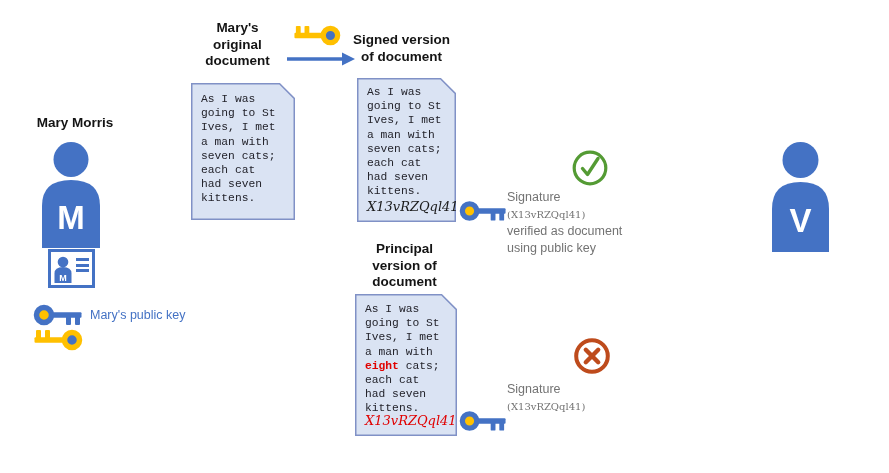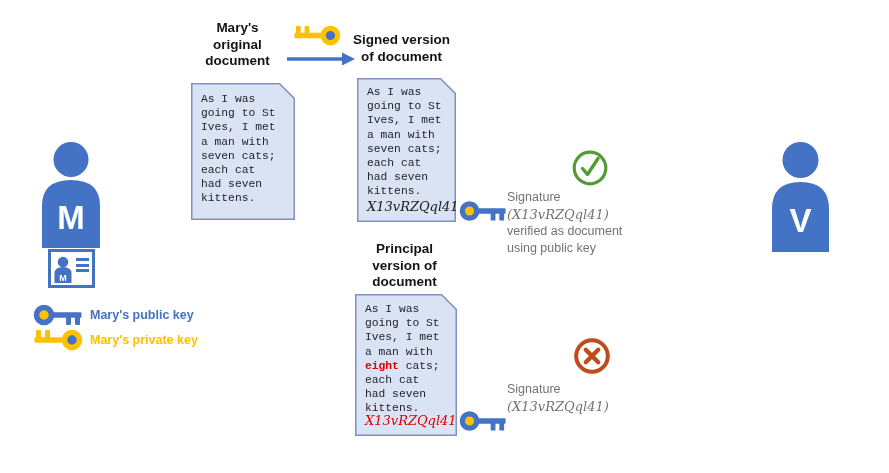--- a/index.html
+++ b/index.html
@@ -31,21 +31,21 @@
 
   
   .key .bow   { stroke-width:5.5; }
   .key.pub .bow   { fill:#FFC000; stroke:#4472C4; }
   .key.pub .shaft, .key.pub .tooth { fill:#4472C4; }
   .key.priv .bow  { fill:#4472C4; stroke:#FFC000; }
   .key.priv .shaft, .key.priv .tooth { fill:#FFC000; }
   .key.priv { transform:rotate(180deg); }
 
   
-  .legend-label { font-weight:bold; font-size:12.5px; line-height:28px;text-align:center; }
+  .legend-label { font-weight:normal; font-size:12.5px; line-height:28px;text-align:center; }
   .legend-label.blue   { color:#4472C4; }
   .legend-label.yellow { color:#FFC000; }
 
   
   .doc-shape path { fill:#DAE3F3; stroke:#8091C6; stroke-width:1.5; }
   .doc-text {
     position:absolute; left:10px; top:9px;
     font-family:"Liberation Mono", monospace;
     font-size:11.3px; line-height:14.2px; color:#23232B;
   }
@@ -56,29 +56,30 @@
     font-family:"DejaVu Serif", serif; font-style:italic;
     font-size:13px; color:#1A1A1A; white-space:nowrap;margin-top:16px;
   }
   .doc-sig.red { color:#E00000; }
 
   
   .result-text {
     width:170px; text-align:left; font-size:12.5px; line-height:17px; color:#737373;
   }
   .sig-font {
-    font-family:"DejaVu Serif", serif; font-style:italic; font-size:13px;
+    font-family:"DejaVu Serif", serif; font-size:10px;
   }
   .pre { white-space:pre-line; }
 </style>
 </head>
 <body>
 
 <div class="canvas">
 
+  <div class="abs h" style="left:20px; top:115px; width:110px;">Mary Morris</div>
 
   <div class="abs" style="left:37px; top:142px; width:68px; height:106px;">
     <svg width="68" height="106" viewBox="0 0 68 106">
       <circle cx="34" cy="17.5" r="17.5" fill="#4472C4"></circle>
       <path d="M5,106 V64 Q5,38 34,38 Q63,38 63,64 V106 Z" fill="#4472C4"></path>
     </svg>
     <span class="avatar-letter" style="top:57px;">M</span>
   </div>
 
   <div class="abs id-card" style="left:48px; top:249px;">
@@ -101,21 +102,20 @@
     <rect class="tooth" x="42" y="15" width="5" height="9" rx="1"></rect>
   </svg>
   <div class="abs legend-label blue" style="left:90px; top:301px;">Mary's public key</div>
 
   <svg class="abs key priv" style="left:33px; top:326px;" width="50" height="28" viewBox="0 0 50 28">
     <circle class="bow" cx="11" cy="14" r="7.5"></circle>
     <rect class="shaft" x="17" y="11.2" width="31.5" height="5.6" rx="1"></rect>
     <rect class="tooth" x="33" y="15" width="5" height="9" rx="1"></rect>
     <rect class="tooth" x="42" y="15" width="5" height="9" rx="1"></rect>
   </svg>
-  <div class="abs legend-label yellow" style="left:90px; top:326px;">Mary's private key</div>
 
   <div class="abs h" style="left:185px; top:20px; width:105px;">Mary's
 original
 document</div>
 
   <svg class="abs key priv" style="left:293px; top:22px;" width="48" height="27" viewBox="0 0 50 28">
     <circle class="bow" cx="11" cy="14" r="7.5"></circle>
     <rect class="shaft" x="17" y="11.2" width="31.5" height="5.6" rx="1"></rect>
     <rect class="tooth" x="33" y="15" width="5" height="9" rx="1"></rect>
     <rect class="tooth" x="42" y="15" width="5" height="9" rx="1"></rect>

